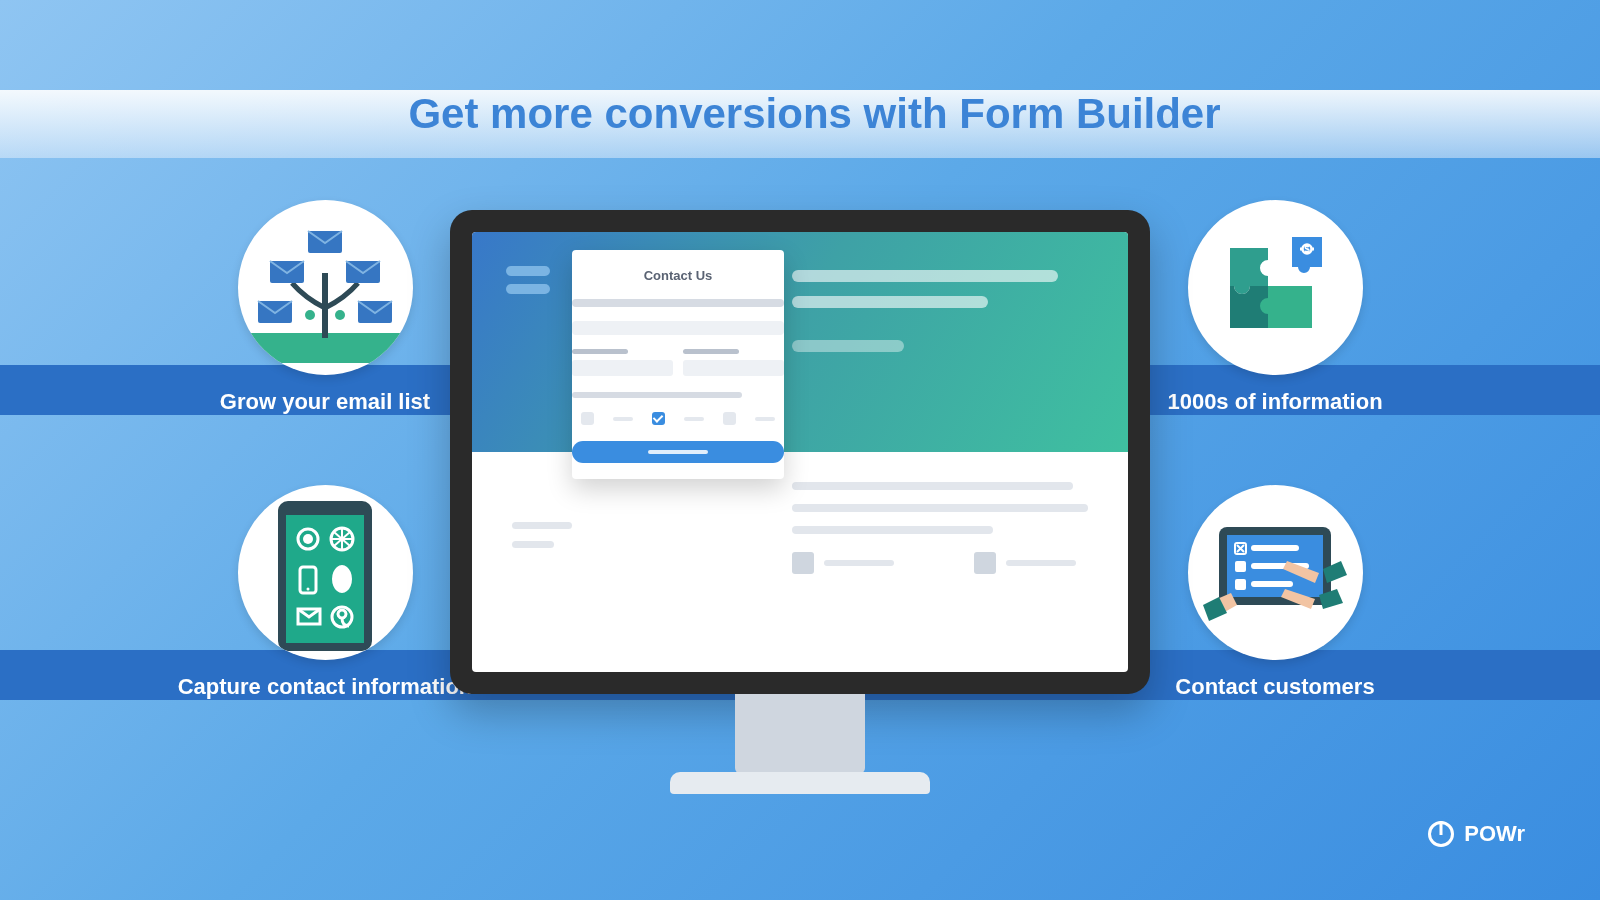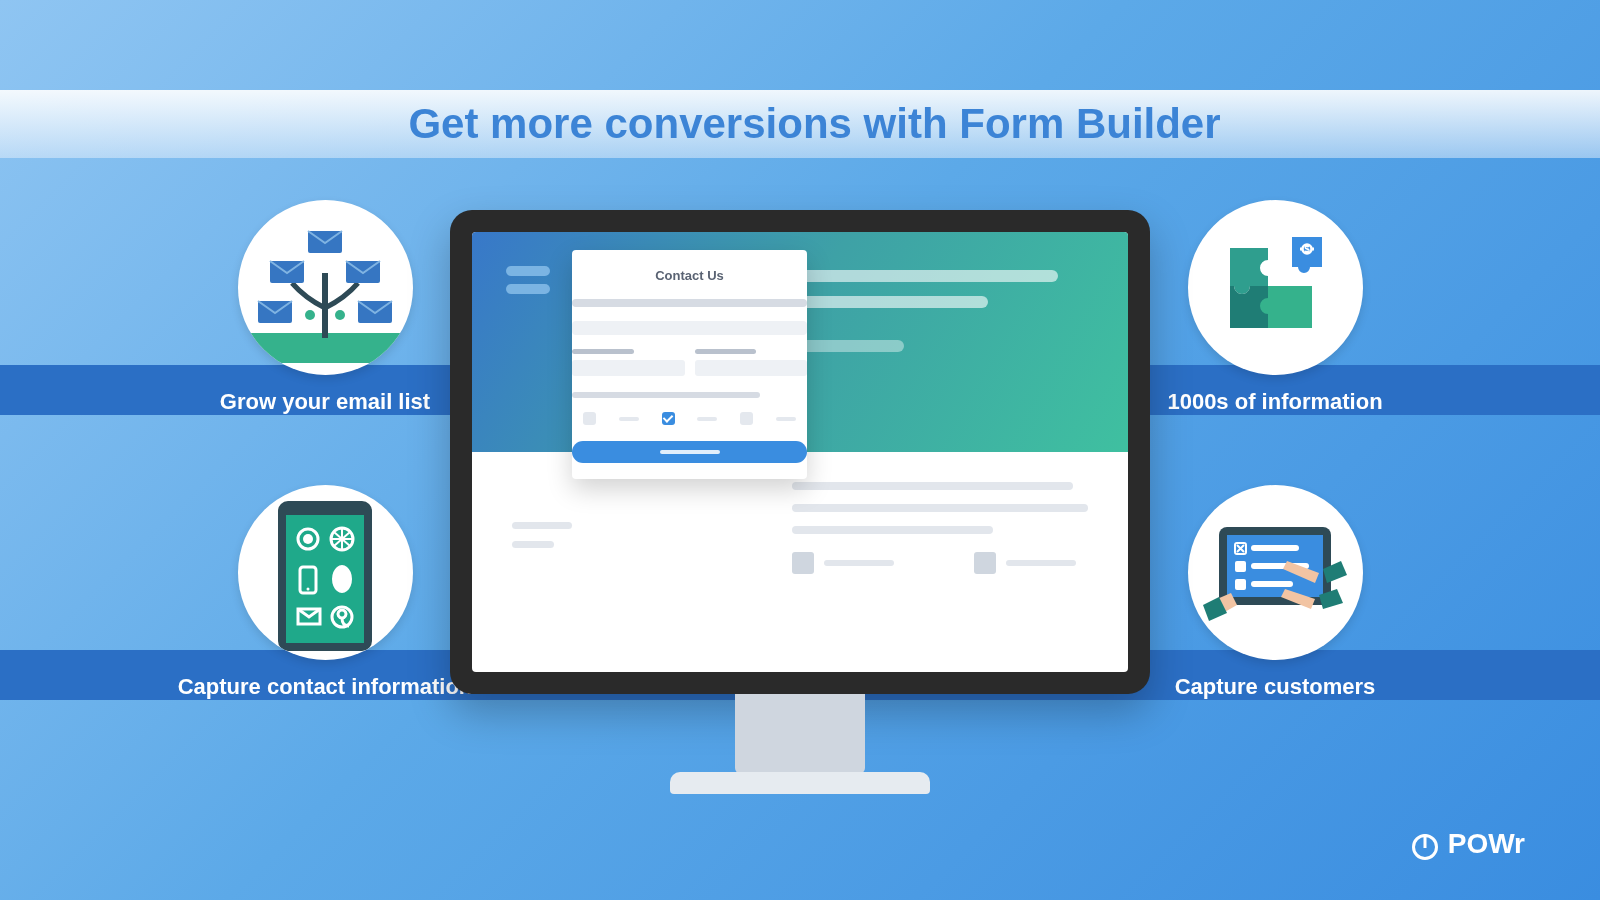--- a/index.html
+++ b/index.html
@@ -21,21 +21,21 @@
   .band.b1 { top: 365px; }
   .band.b2 { top: 650px; }
   
   .title-wrap {
     position: absolute;
     top: 90px;
     left: 0; right: 0;
     height: 68px;
     background: linear-gradient(to bottom, rgba(255,255,255,0.9), rgba(230,240,252,0.5));
     display: flex;
-    align-items: center;
+    align-items: flex-start;
     justify-content: center;
     padding-left: 29px;
   }
   .title {
     font-size: 42px;
     font-weight: 700;
     color: #3c84d6;
   }
   
   .feature {
@@ -133,21 +133,21 @@
   .content-lines .sq { width: 22px; height: 22px; background:#cfd6df; border-radius:3px; }
   .content-lines .sqline { height:6px; width:70px; background:#e2e6ec; border-radius:3px; margin-left:10px; }
   .content-lines .sqwrap { display:flex; align-items:center; }
   .left-lines { position:absolute; top:290px; left:40px; width:60px; }
   .left-lines .cl { height:7px; border-radius:4px; background:#e2e6ec; margin-bottom:12px; }
   
   .card {
     position: absolute;
     top: 18px;
     left: 100px;
-    width: 235px;
+    width: 212px;
     border-radius: 4px;
     background: #fff;
     box-shadow: 0 10px 26px rgba(0,0,0,0.18);
     padding: 18px 0 16px;
     z-index: 5;
   }
   .card-title {
     font-size: 13px;
     font-weight: 700;
     color: #5a6373;
@@ -181,22 +181,22 @@
     width:60px; height:4px; border-radius:2px; background:rgba(255,255,255,0.85);
   }
   
   .stand { margin: 0 auto; width: 130px; height: 80px; background:#cfd6df; border-radius: 0 0 6px 6px; }
   .stand::after {
     content:''; display:block; position:relative; top:78px; left:50%; transform:translateX(-50%);
     width:260px; height:22px; background:#e6ebf0; border-radius:10px 10px 4px 4px;
   }
   
   .logo {
-    position:absolute; right:75px; bottom:40px; display:flex; align-items:flex-end; gap:10px;
-    color:#fff; font-weight:700; font-size:28px;
+    position:absolute; right:75px; bottom:53px; display:flex; align-items:flex-end; gap:10px;
+    color:#fff; font-weight:700; font-size:22px;
   }
   .logo-icon {
     width:26px; height:26px; border:3px solid #fff; border-radius:50%; position:relative;
   }
   .logo-icon::after {
     content:''; position:absolute; left:50%; top:-3px; transform:translateX(-50%);
     width:3px; height:14px; background:#fff;
   }
 </style>
 </head>
@@ -301,21 +301,21 @@
         <rect x="56" y="78" width="42" height="6" rx="3"></rect>
       </g>
       <path fill="#f2c4a3" d="M124 70 l-32 -12 l-4 8 l32 14 z"></path>
       <path fill="#1f7d75" d="M128 66 l18 -8 l6 14 l-20 8 z"></path>
       <path fill="#f2c4a3" d="M120 96 l-30 -10 l-4 8 l30 12 z"></path>
       <path fill="#1f7d75" d="M124 92 l18 -6 l6 14 l-20 6 z"></path>
       <path fill="#f2c4a3" d="M22 96 l14 -6 l6 12 l-14 8 z"></path>
       <path fill="#1f7d75" d="M8 102 l16 -8 l8 16 l-18 8 z"></path>
     </svg>
   </div>
-  <div class="feature-label">Capture customers</div>
+  <div class="feature-label">Contact customers</div>
 </div>
 
 <div class="monitor">
   <div class="screen-frame">
     <div class="screen">
       <div class="hero"></div>
       <div class="hamburger">
         <span></span>
           <span></span>
       </div>

